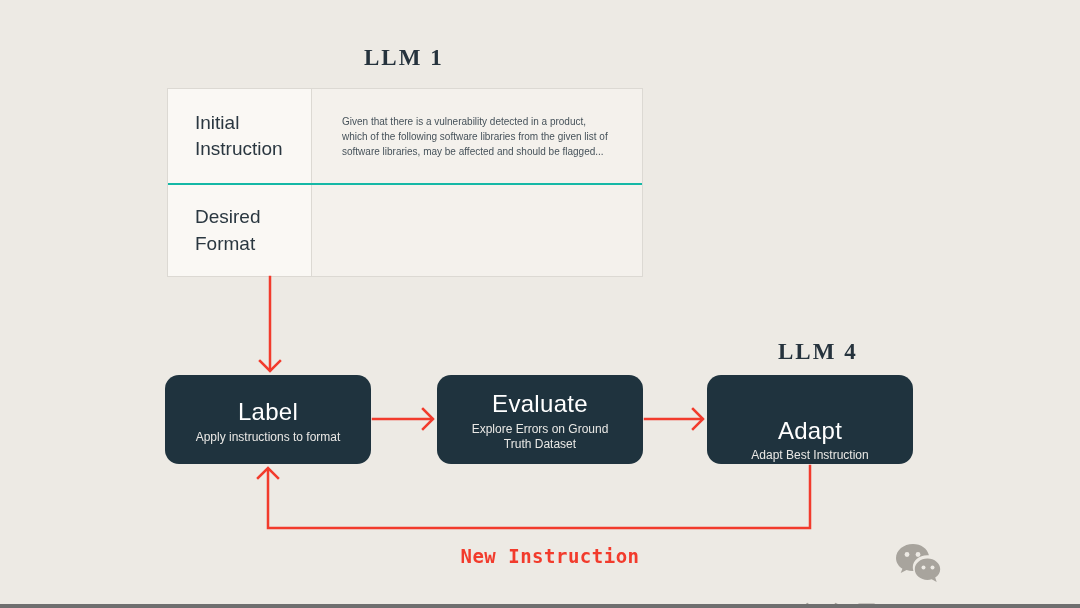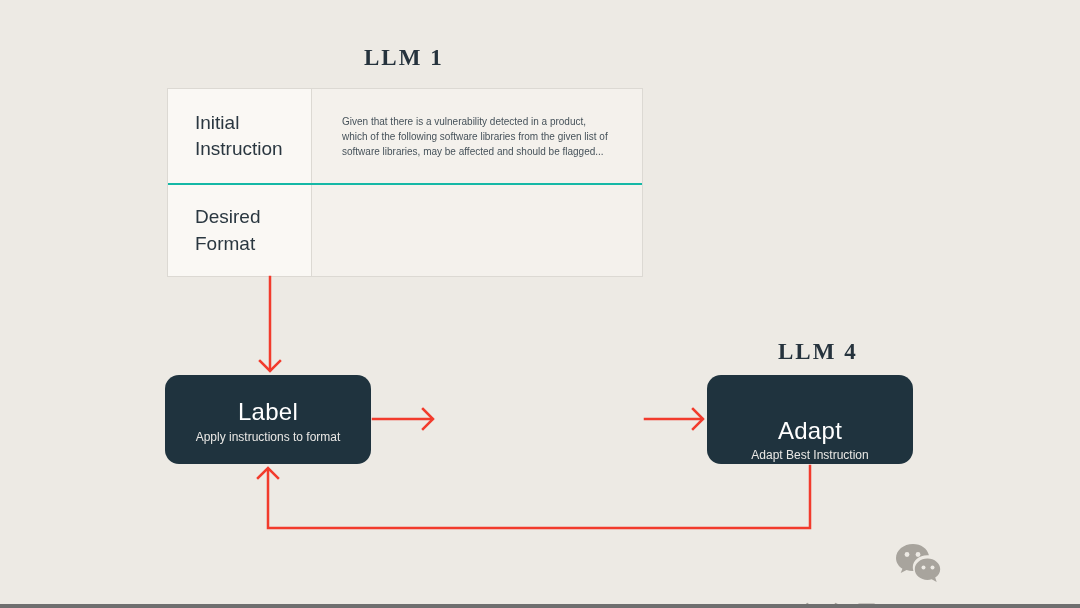--- a/index.html
+++ b/index.html
@@ -139,26 +139,31 @@
     </g>
   </svg>
 
   <div class="llm-title llm2">LLM 4</div>
 
   <div class="pbox box-label">
     <div class="ptitle">Label</div>
     <div class="psub">Apply instructions to format</div>
   </div>
 
+  <div class="pbox box-evaluate">
+    <div class="ptitle">Evaluate</div>
+    <div class="psub">Explore Errors on Ground Truth Dataset</div>
+  </div>
 
   <div class="pbox box-adapt">
     <div class="ptitle">Adapt</div>
     <div class="psub">Adapt Best Instruction</div>
   </div>
 
+  <div class="new-instruction">New Instruction</div>
 
   <div class="watermark">
     <span style="display:inline-flex;">
       <svg width="50" height="44" viewBox="0 0 50 44">
         <g fill="#a8a49d">
           <path d="M19 3C9.6 3 2 9.3 2 17c0 4.4 2.5 8.3 6.4 10.8L6.7 32l5.8-3c1.9.6 3.9.9 6 .9.3 0 .6 0 .9 0-.4-1.2-.6-2.4-.6-3.7 0-6.6 6.4-12 14.3-12 .6 0 1.2 0 1.8.1C33.6 7.8 27 3 19 3z"></path>
           <path d="M33.5 17.5c-7 0-12.7 4.8-12.7 10.7 0 5.9 5.7 10.7 12.7 10.7 1.5 0 2.9-.2 4.2-.6l5 2.6-1.5-4.3c3-2 5-5 5-8.4 0-5.9-5.7-10.7-12.7-10.7z"></path>
         </g>
         <g fill="#edeae4">
           <circle cx="13" cy="13.5" r="2.4"></circle>

